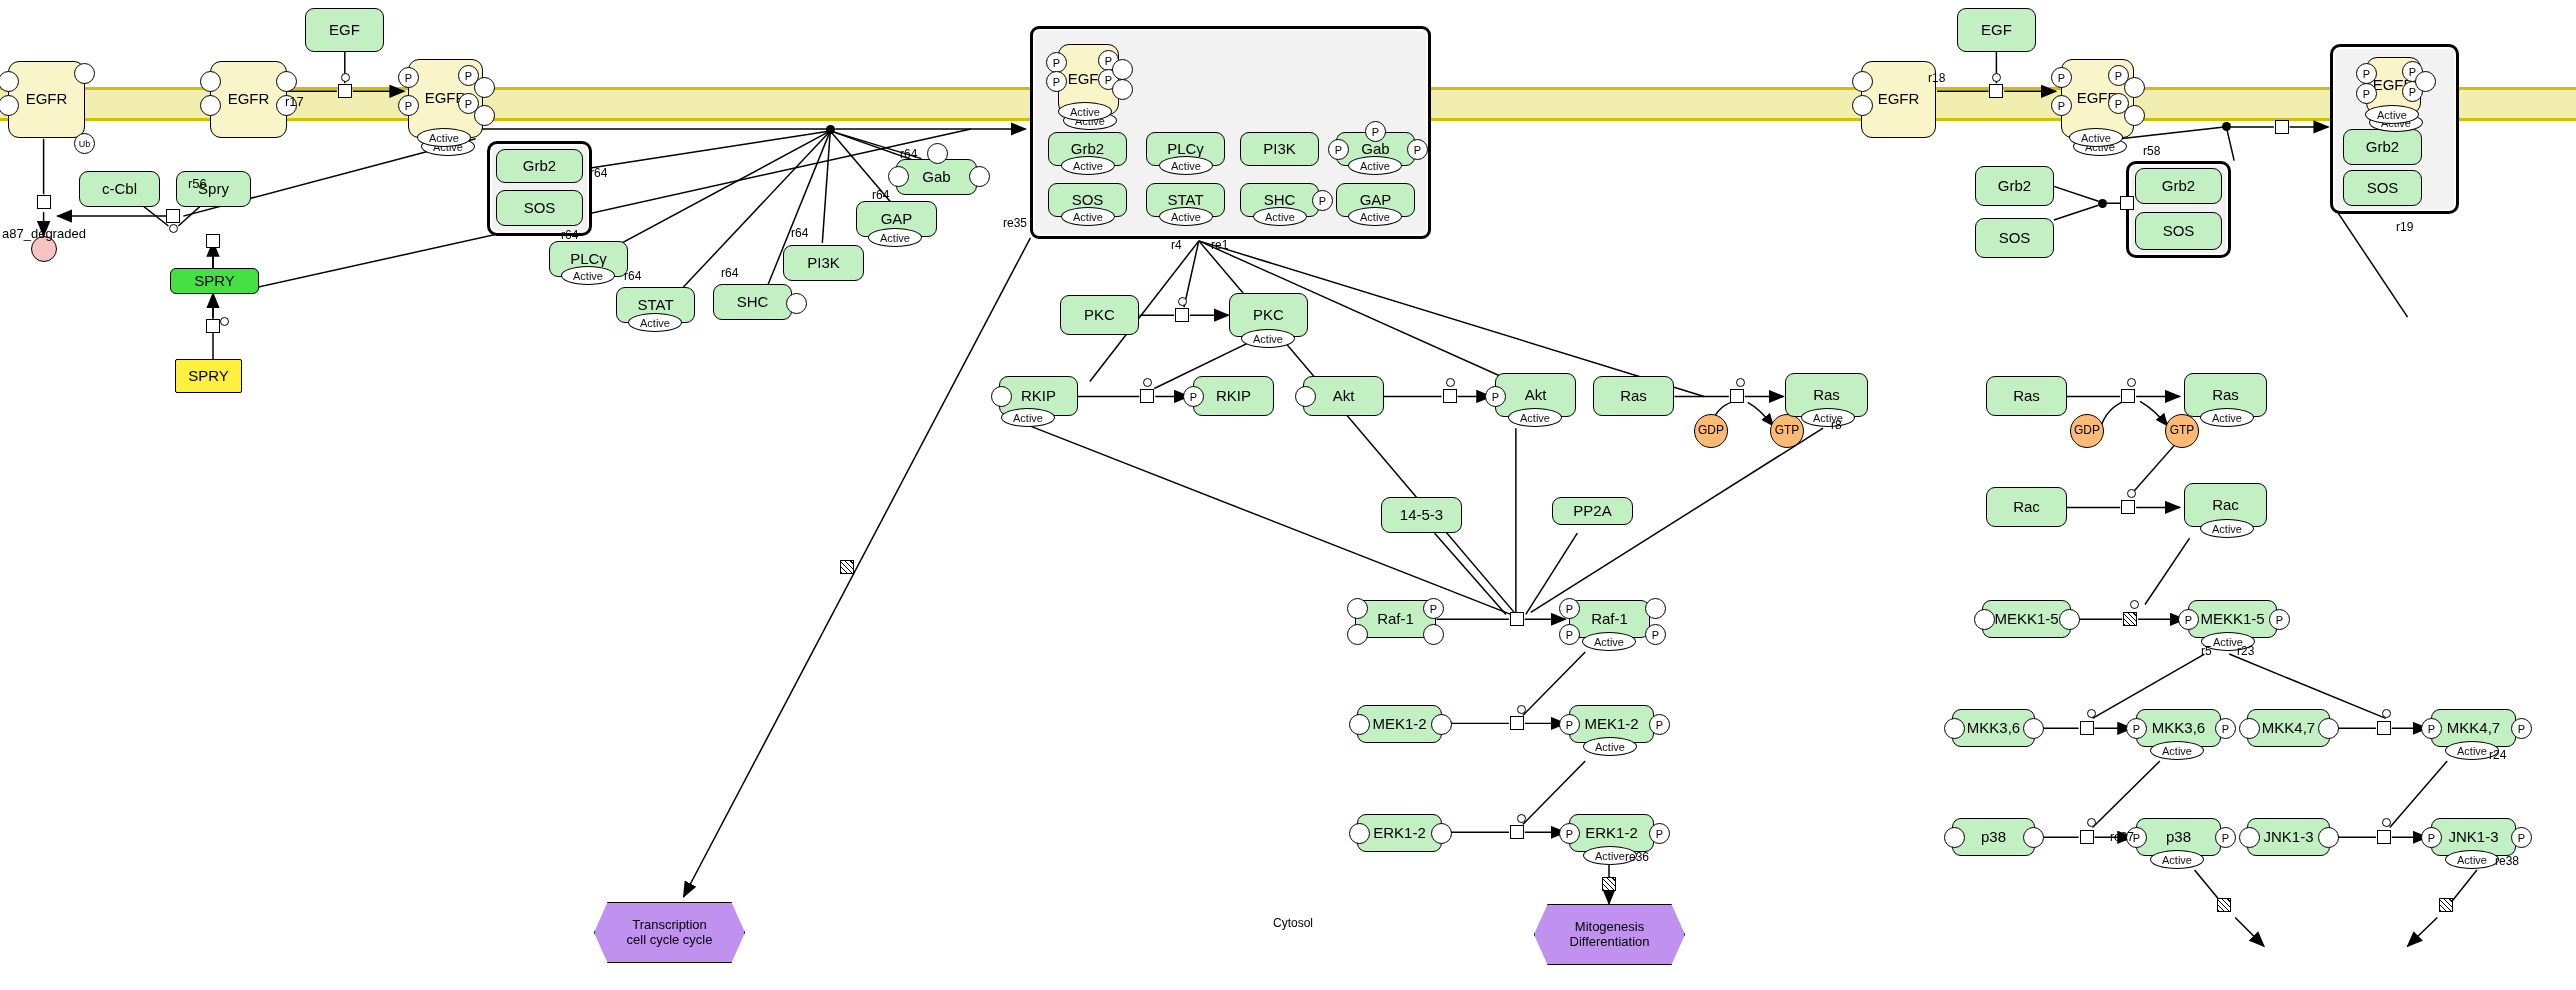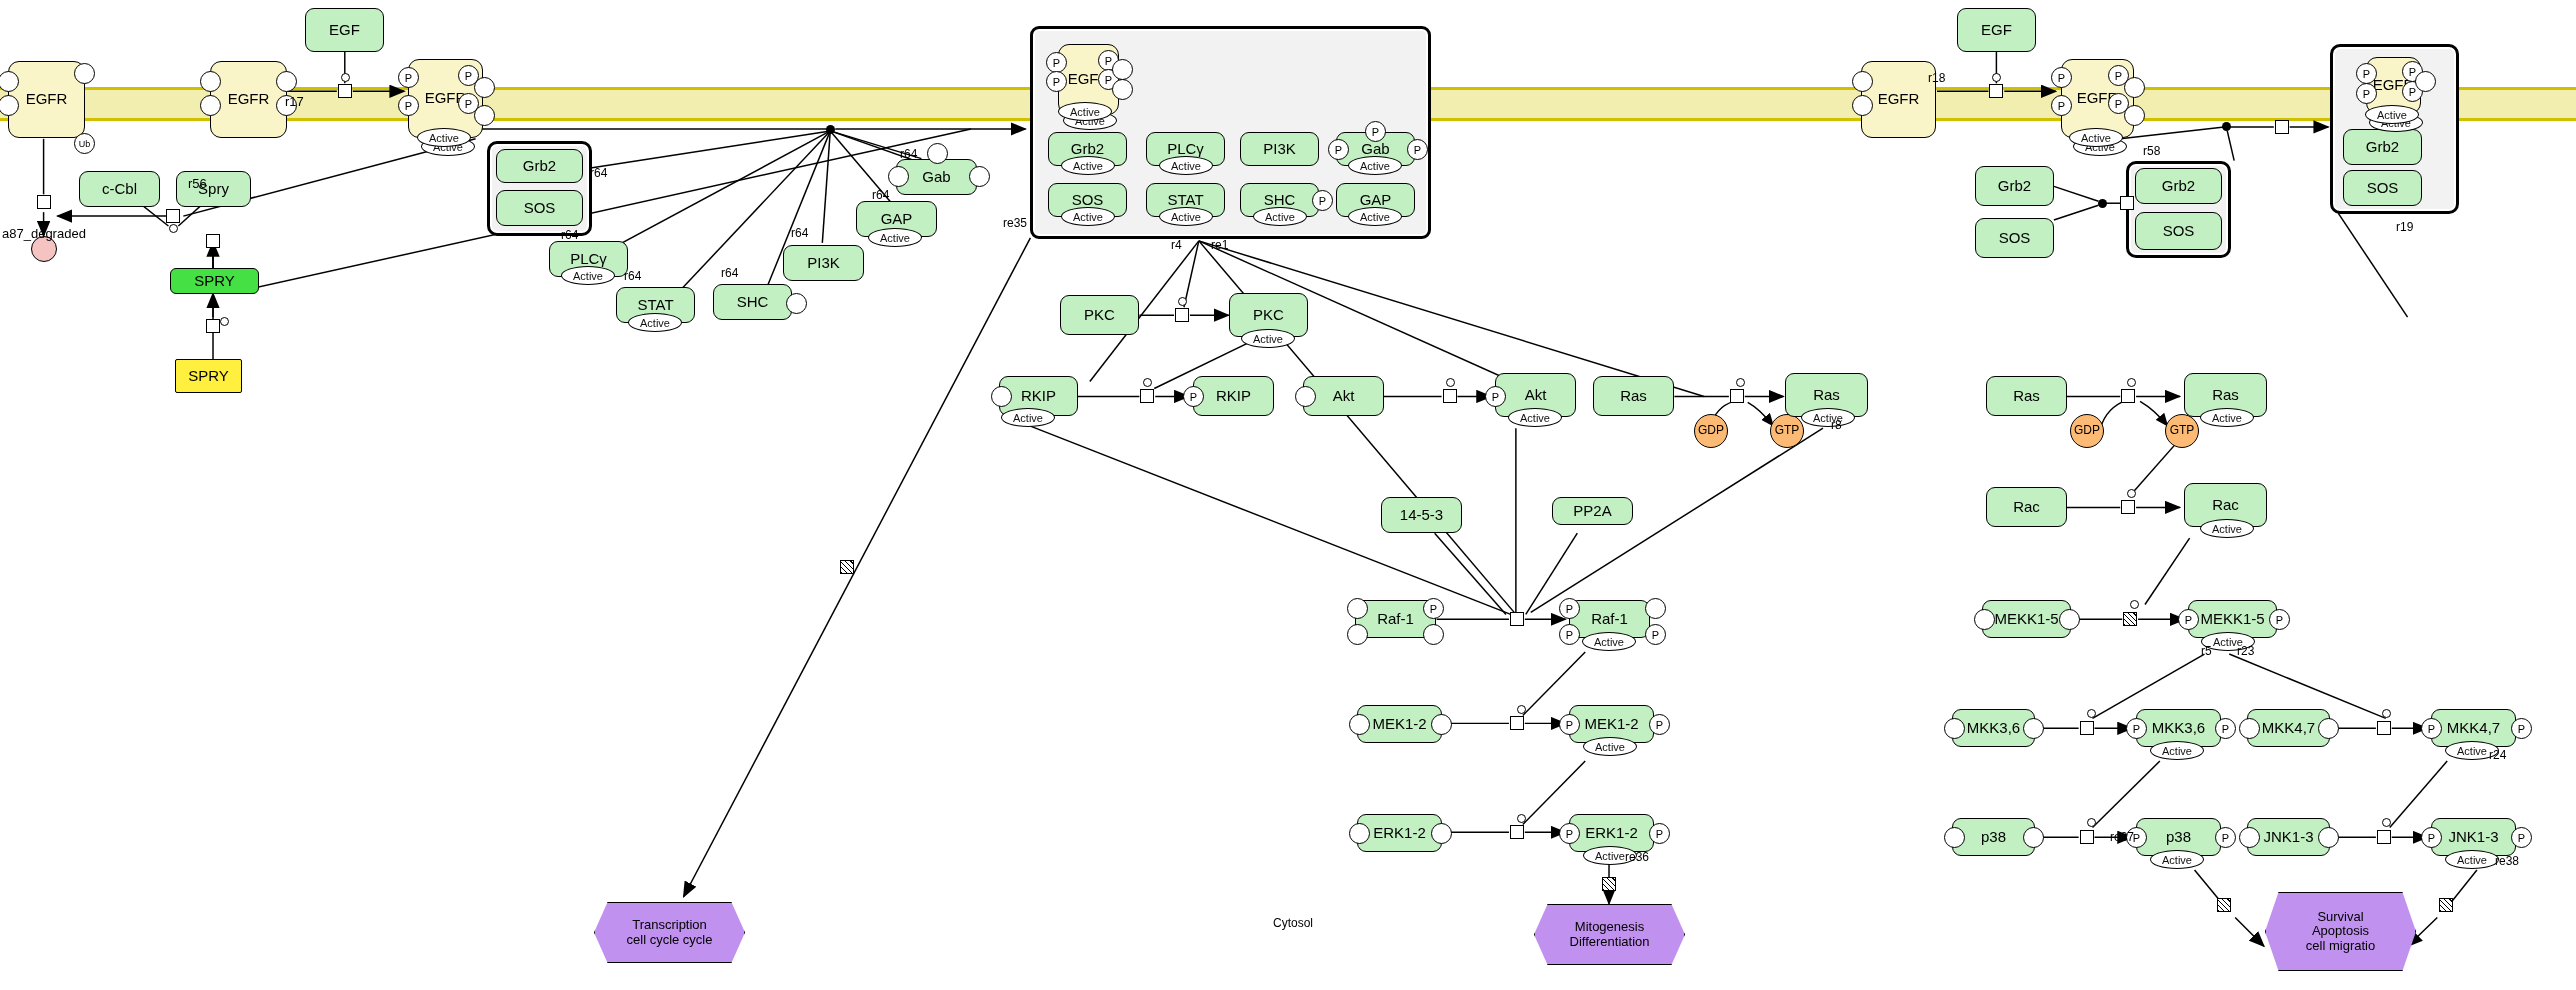--- a/index.html
+++ b/index.html
@@ -844,22 +844,17 @@
   <div class="node" style="left:2431px; top:818px; width:85px; height:38px;">
     <span>JNK1-3</span>
   </div>
   <div class="pcirc" style="left:2511px; top:827px;">
       <span>P</span>
     </div>
   <div class="state" style="left:2445px; top:850px;">Active</div>
   <div class="lbl small" style="left:2495px; top:854px;">re38</div>
   <div class="proc hatch" style="left:2439px; top:898px;"></div>
 
-  <div class="node phen" style="left:2265px; top:892px; width:151px; height:79px;">
-    <span>Survival</span>
-    <span>Apoptosis</span>
-    <span>cell migratio</span>
-  </div>
 
   <div class="compartment-label" style="left:1273px; top:916px;">Cytosol</div>
 
 </div>
 
 
 </body></html>

